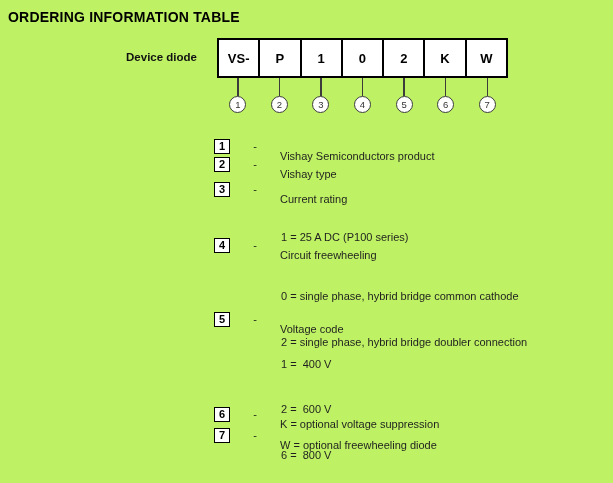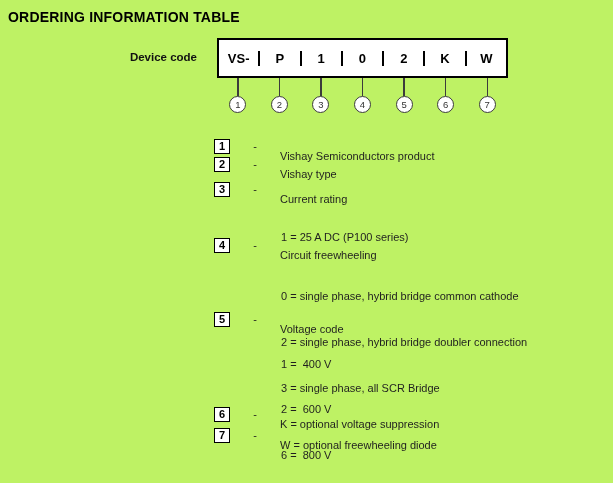--- a/index.html
+++ b/index.html
@@ -11,21 +11,21 @@
     position:absolute; left:8px; top:9px; margin:0;
     font-size:14px; font-weight:bold; color:#000; letter-spacing:0.2px;
   }
   
   .dc-label {
     position:absolute; left:97px; top:51px; width:100px; text-align:right;
     font-size:11.5px; font-weight:bold; color:#111;
   }
   .dc-table {
     position:absolute; left:217px; top:38px; width:291px; height:40px;
-    display:flex; border:2px solid #000; box-sizing:border-box; background:#fff;align-items:center;
+    display:flex; border:2px solid #000; box-sizing:border-box; background:#fff;
   }
   .dc-cell {
     flex:1; display:flex; align-items:center; justify-content:center;
     border-right:2px solid #000; font-size:13px; font-weight:bold; color:#000;
   }
   .dc-cell:last-child { border-right:none; }
   .dc-pointers {
     position:absolute; left:217px; top:78px; width:291px; display:flex;
   }
   .dc-pointer { flex:1; display:flex; flex-direction:column; align-items:center; }
@@ -51,21 +51,21 @@
   .lh140 div { line-height:14px; }
   .lh134 div { line-height:13.4px; }
 </style>
 </head>
 <body>
 
 <div class="page">
 
   <h1 class="title">ORDERING INFORMATION TABLE</h1>
 
-  <div class="dc-label">Device code</div>
+  <div class="dc-label">Device diode</div>
 
   <div class="dc-table">
     <div class="dc-cell">VS-</div>
     <div class="dc-cell">P</div>
     <div class="dc-cell">1</div>
     <div class="dc-cell">0</div>
     <div class="dc-cell">2</div>
     <div class="dc-cell">K</div>
     <div class="dc-cell">W</div>
   </div>
@@ -125,21 +125,20 @@
     </div>
 
     <div class="l-item" style="top:237px">
       <span class="sq">4</span>
       <span class="dash-col">-</span>
       <span class="l-text">Circuit freewheeling</span>
     </div>
     <div class="subs lh140" style="top:257px">
       <div>0 = single phase, hybrid bridge common cathode</div>
       <div>2 = single phase, hybrid bridge doubler connection</div>
-      <div>3 = single phase, all SCR Bridge</div>
     </div>
 
     <div class="l-item" style="top:311px">
       <span class="sq">5</span>
       <span class="dash-col">-</span>
       <span class="l-text">Voltage code</span>
     </div>
     <div class="subs lh134" style="top:326px">
       <div>1 =  400 V</div>
       <div>2 =  600 V</div>

